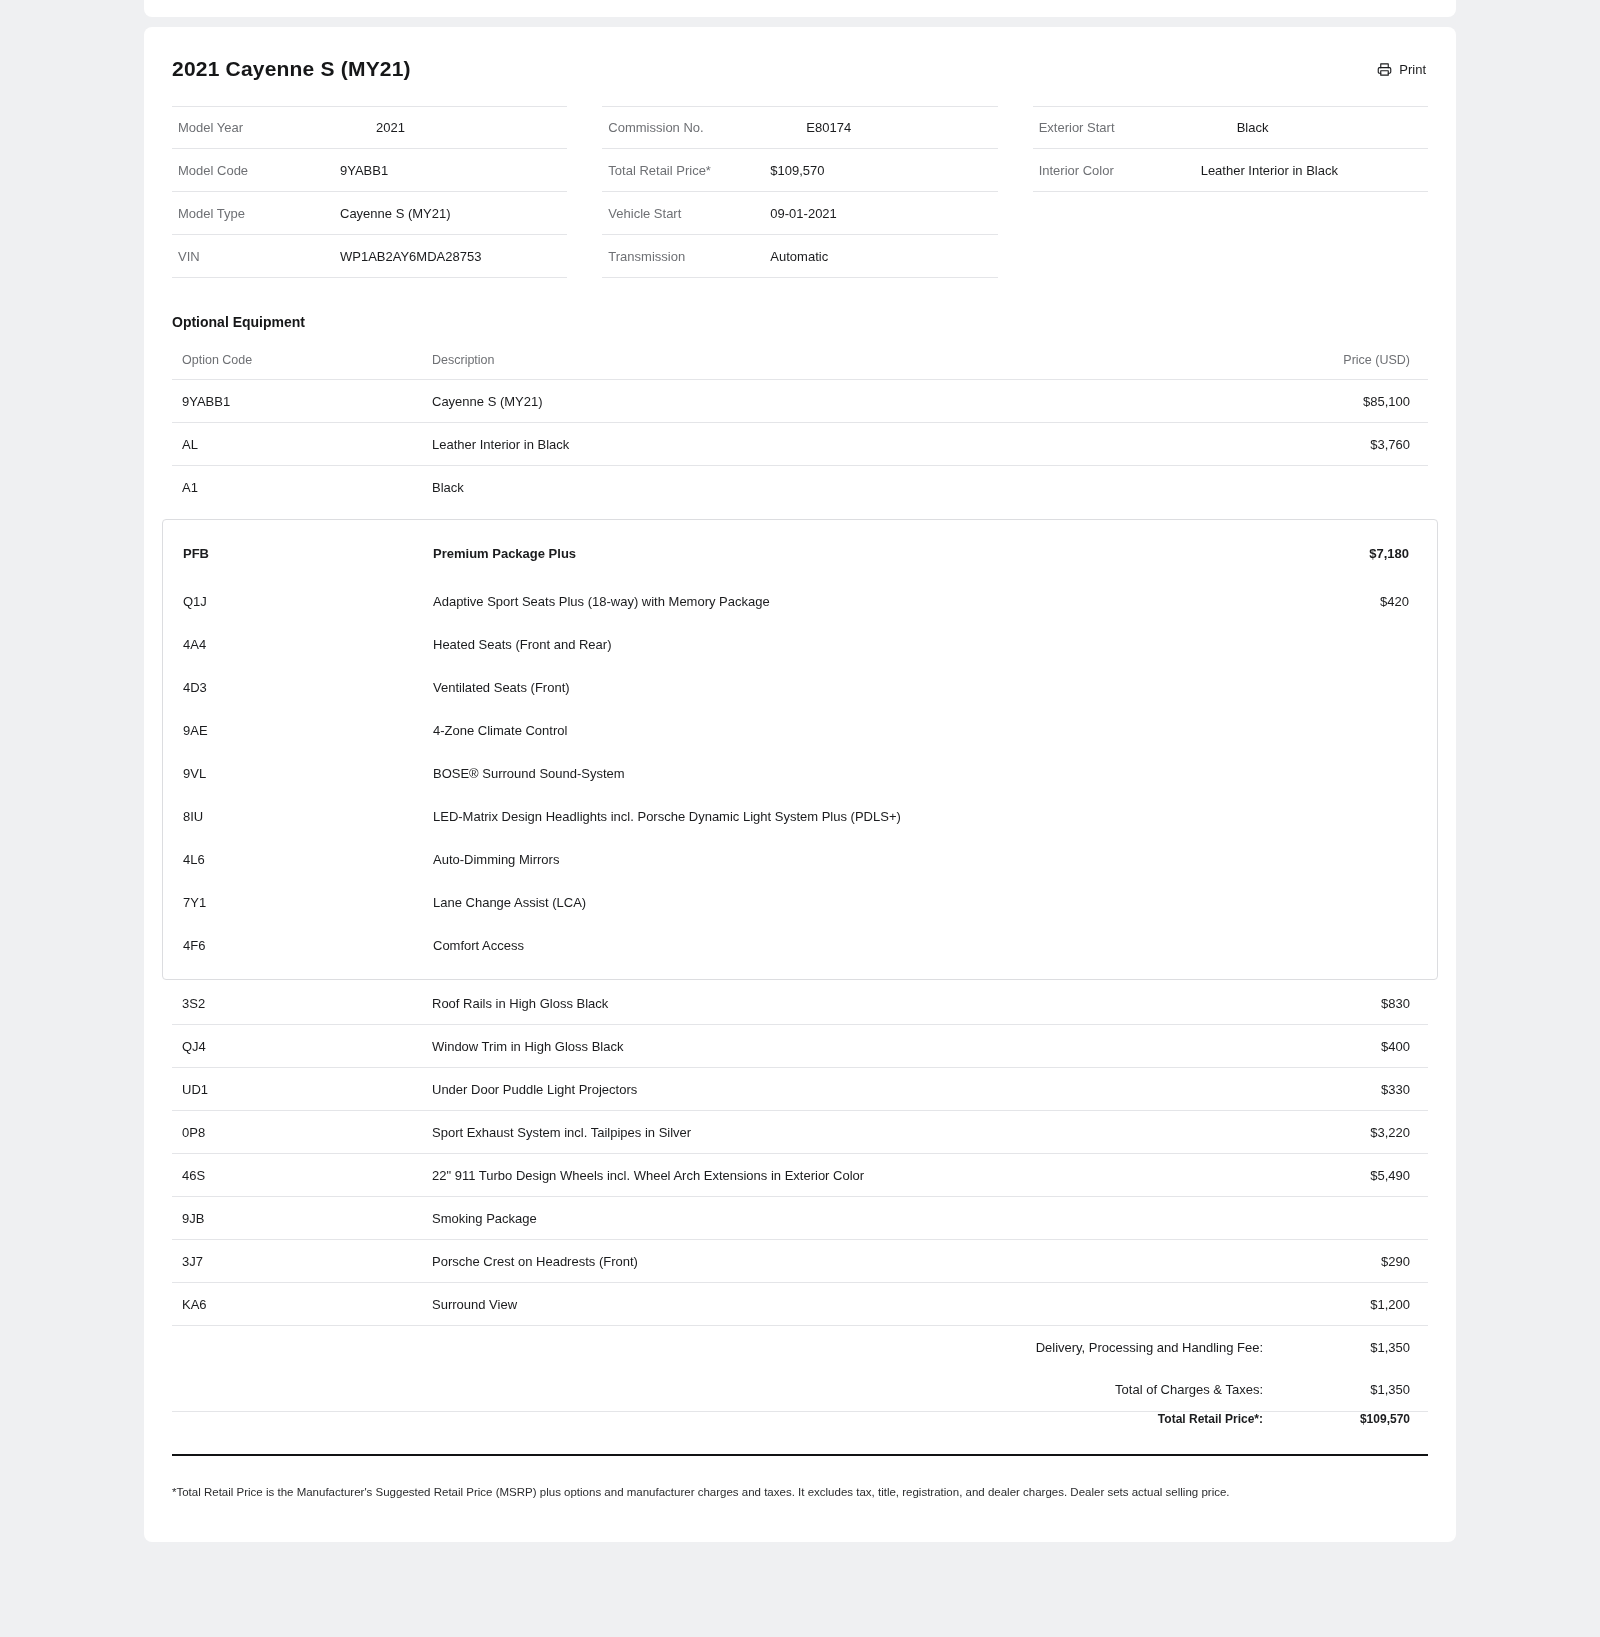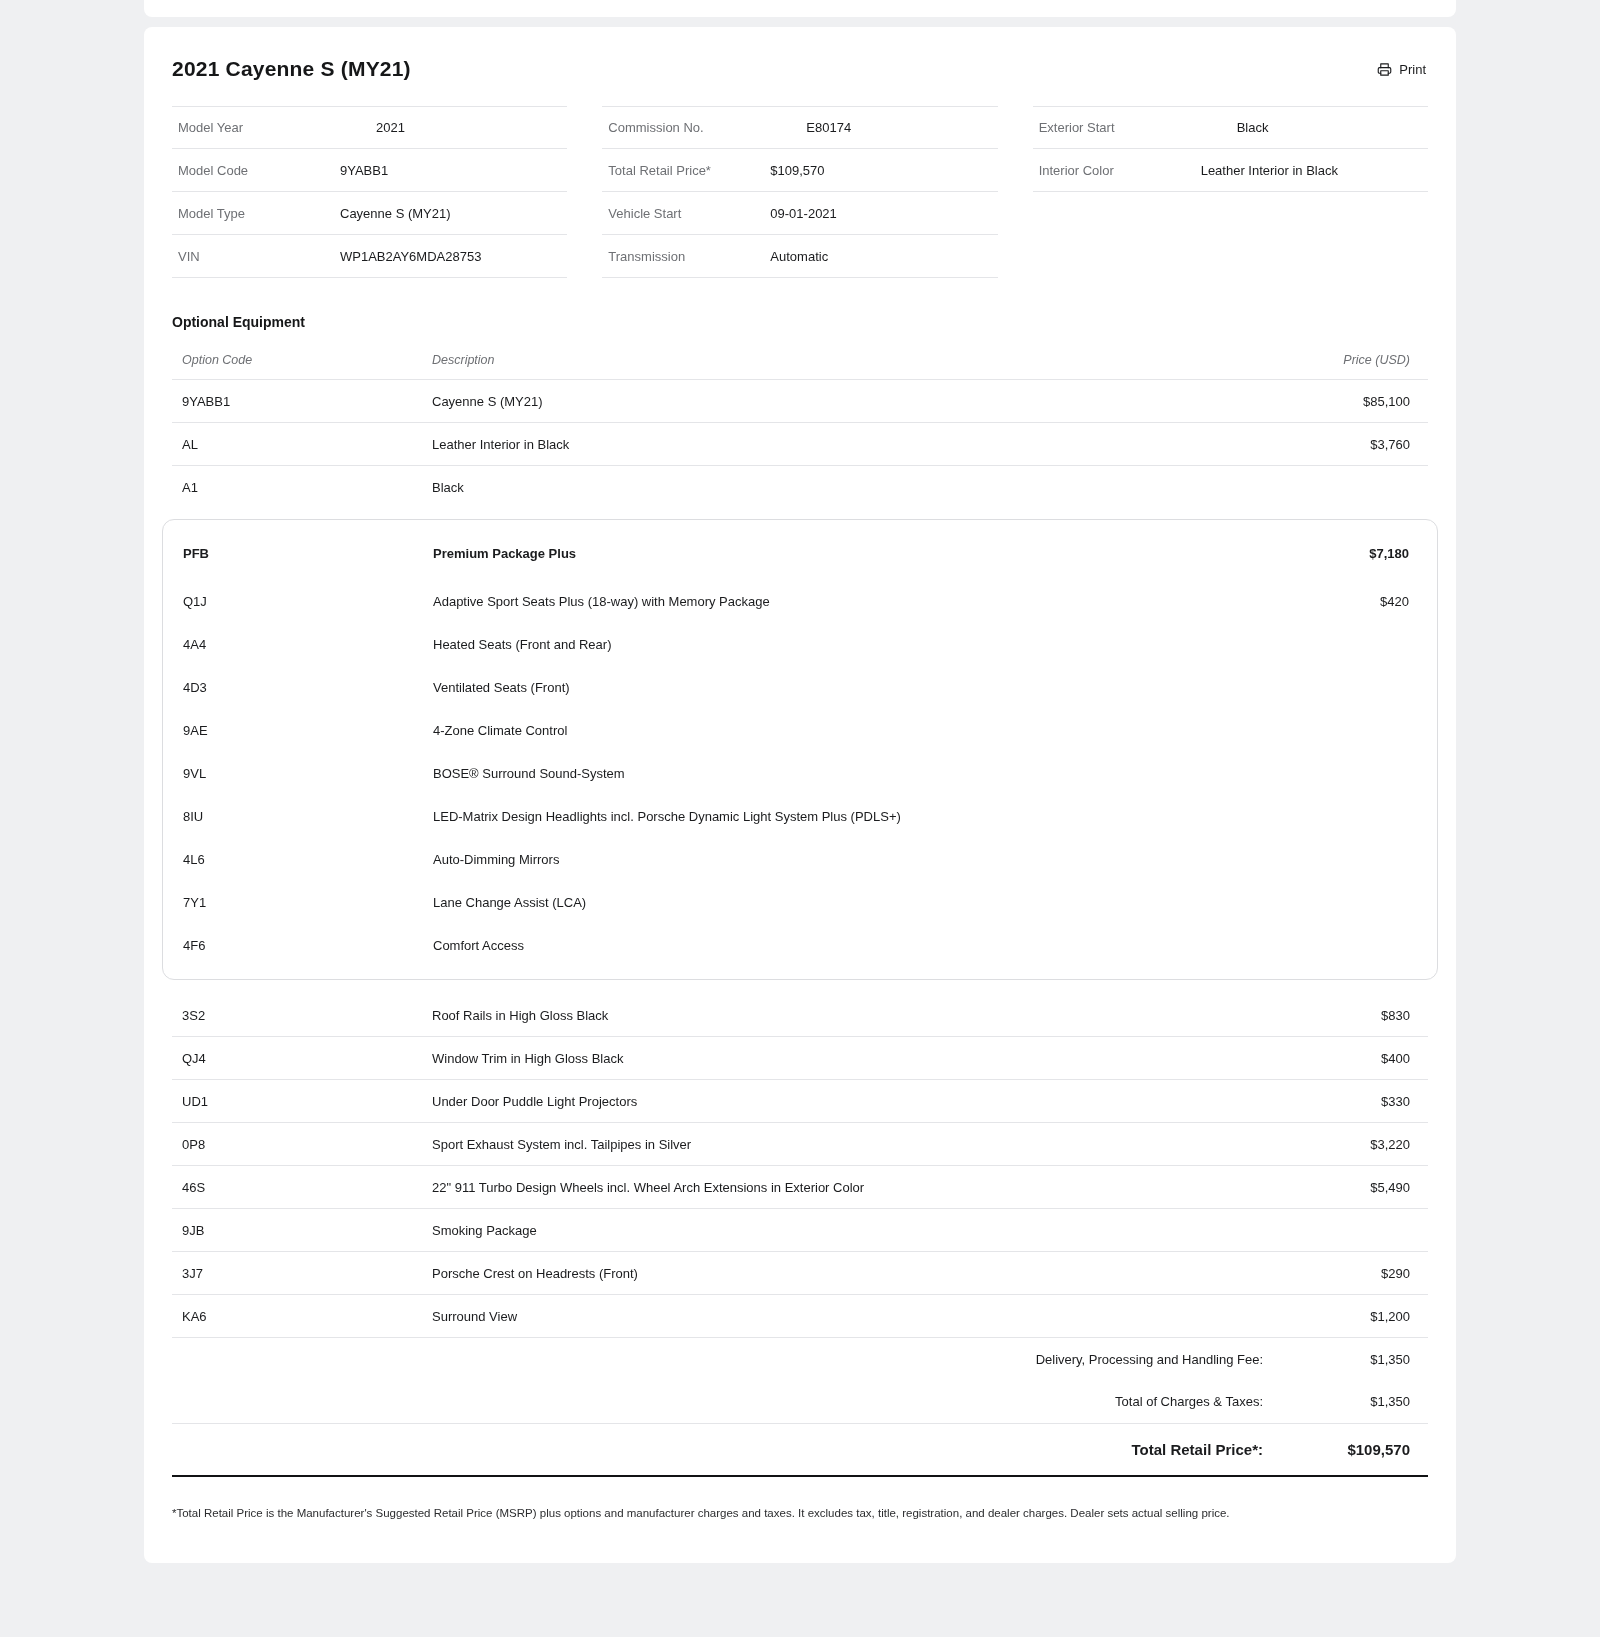--- a/index.html
+++ b/index.html
@@ -81,60 +81,59 @@
     color: #161718;
   }
   .eq-table { margin-top: 10px; }
   .eq-header {
     display: flex;
     align-items: center;
     height: 40px;
     border-bottom: 1px solid #e4e5e8;
     color: #6e7074;
     font-size: 12.5px;
-    font-style: italic;
   }
   .eq-row {
     display: flex;
     align-items: center;
     min-height: 43px;
     border-bottom: 1px solid #e4e5e8;
     font-size: 13px;
   }
   .eq-row.no-border { border-bottom: none; }
   .cell.code { flex: none; width: 260px; padding-left: 10px; }
   .cell.desc { flex: 1; padding-right: 20px; }
   .cell.price { flex: none; width: 170px; text-align: right; padding-right: 18px; }
   .eq-row.bold .cell { font-weight: bold; }
 
   .package-box {
     border: 1px solid #dcdde0;
-    border-radius: 12px;
-    margin: 10px -10px 14px;
+    border-radius: 4px;
+    margin: 10px -10px 2px;
     padding: 6px 10px 12px;
   }
   .eq-row.pkg-head { min-height: 54px; }
   .eq-row.pkg-item { min-height: 43px; }
 
   
   .total-row {
     display: flex;
     justify-content: flex-end;
     align-items: center;
     height: 42px;
     font-size: 13px;
   }
   .t-label { text-align: right; color: #1b1c1e; }
   .t-value { flex: none; width: 165px; text-align: right; padding-right: 18px; }
   .final-total {
     display: flex;
     justify-content: flex-end;
-    align-items: center;
-    height: 54px;
-    font-size: 15px;
+    align-items: flex-start;
+    height: 45px;
+    font-size: 12px;
     font-weight: bold;
     border-top: 1px solid #e4e5e8;
     border-bottom: 2px solid #111214;
     margin-top: 1px;
   }
   .footnote {
     margin-top: 30px;
     font-size: 11.5px;
     color: #2c2d2f;
   }

